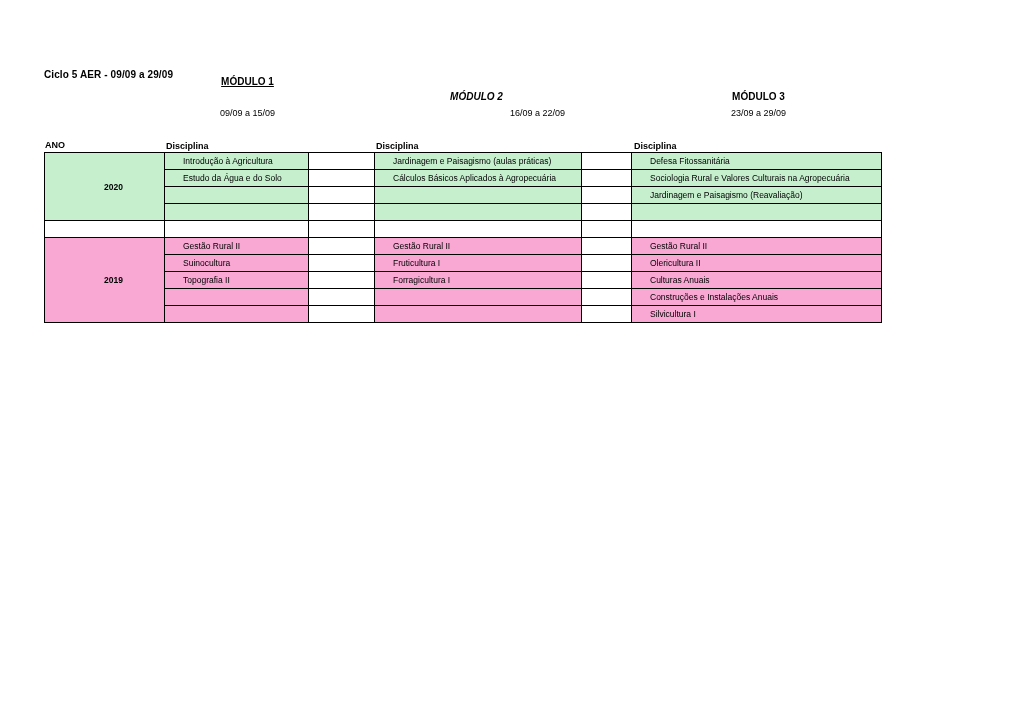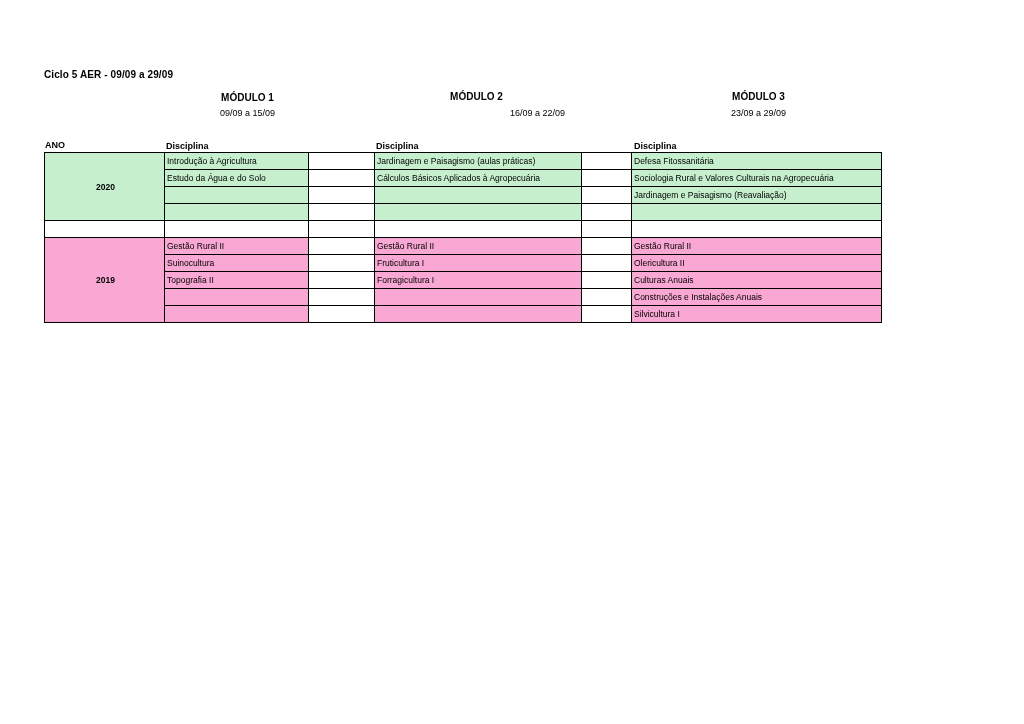--- a/index.html
+++ b/index.html
@@ -59,21 +59,21 @@
   table.grid {
     position: absolute;
     left: 44px;
     top: 152px;
     border-collapse: collapse;
     table-layout: fixed;
   }
   table.grid td {
     border: 1px solid #000000;
     height: 16px;
-    padding: 0 0 0 2px;
+    padding: 0 0 0 18px;
     font-size: 8.5px;
     line-height: 16px;
     vertical-align: middle;
     overflow: hidden;
     white-space: nowrap;
   }
   td.year-cell {
     text-align: center;
     font-size: 21px;
     font-weight: bold;
@@ -97,24 +97,24 @@
   col.c-disc { width: 145px; }
   col.c-nota { width: 65px; }
 </style>
 </head>
 <body>
 
 <div class="page">
 
   <div class="doc-title">Ciclo 5 AER - 09/09 a 29/09</div>
 
-  <div class="module-head" style="left:175px; top:92px; width:145px;">MÓDULO 1</div>
+  <div class="module-head" style="left:175px; top:76px; width:145px;text-decoration:underline;">MÓDULO 1</div>
   <div class="module-sub" style="left:175px; top:108px; width:145px;">09/09 a 15/09</div>
 
-  <div class="module-head" style="left:404px; top:91px; width:145px;">MÓDULO 2</div>
+  <div class="module-head" style="left:404px; top:91px; width:145px;font-style:italic;">MÓDULO 2</div>
   <div class="module-sub" style="left:420px; top:108px; width:145px;text-align:right;">16/09 a 22/09</div>
 
   <div class="module-head" style="left:686px; top:91px; width:145px;">MÓDULO 3</div>
   <div class="module-sub" style="left:686px; top:108px; width:145px;">23/09 a 29/09</div>
 
   <div class="colhead" style="left:45px; top:140px;text-align:center;">ANO</div>
   <div class="colhead" style="left:166px; top:141px;">Disciplina</div>
   <div class="colhead" style="left:376px; top:141px;">Disciplina</div>
   <div class="colhead" style="left:634px; top:141px;">Disciplina</div>
 

